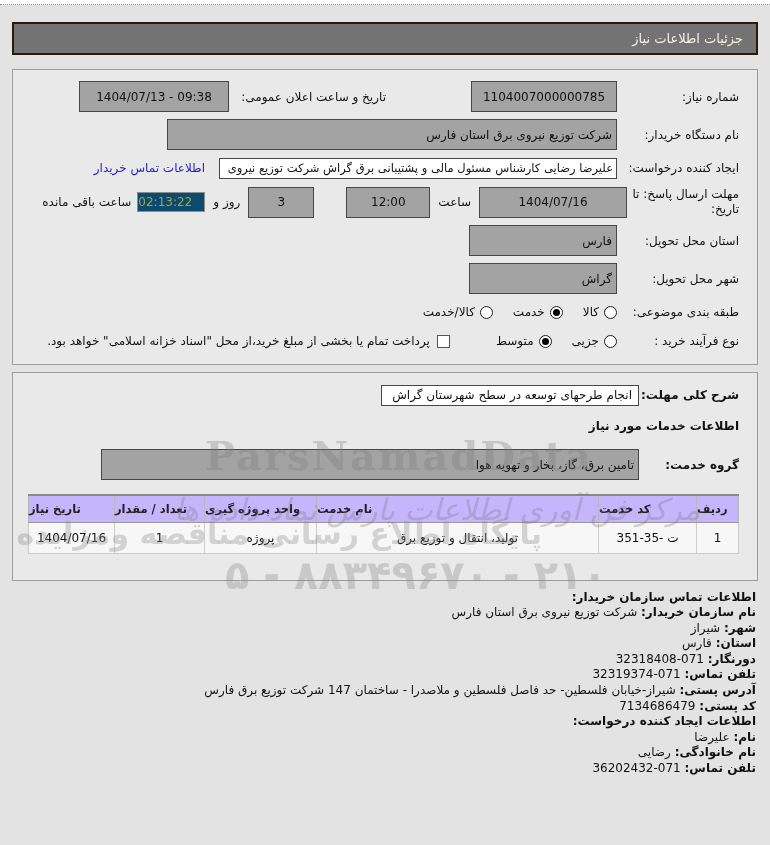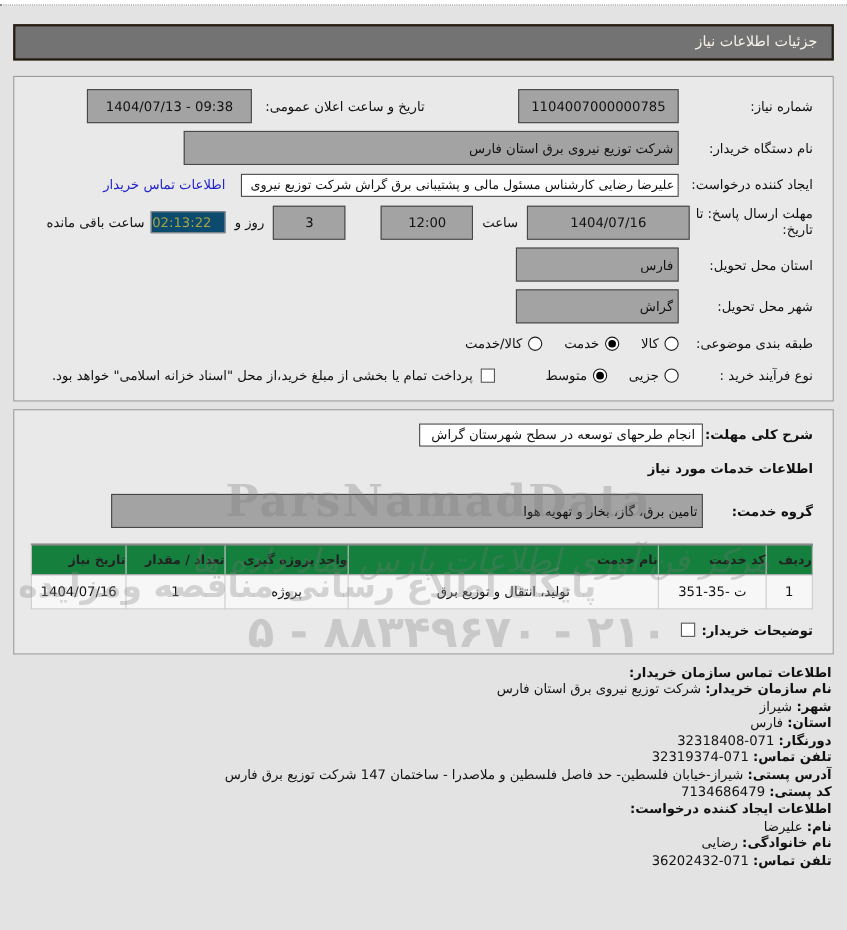--- a/index.html
+++ b/index.html
@@ -61,23 +61,23 @@
   .checkbox { width:13px; height:13px; border:1px solid #555; background:#fff; display:inline-block; flex:0 0 13px; }
 
   .desc-box { display:inline-block; background:#fff; border:1px solid #474747;
     padding:2px 6px 3px 10px; font-size:12px; }
 
   .sect-heading { font-weight:bold; margin:13px 0 16px 0; }
 
   table.svc { border-collapse:collapse; width:710px; margin:14px 0 12px 0;
     table-layout:fixed; background:#f7f7f7; border:1px solid #a0a0a0; }
   table.svc th {
-    background:#15803d; font-weight:bold; font-size:11.5px; color:#222;
+    background:#c4b5fd; font-weight:bold; font-size:11.5px; color:#222;
     border:1px solid #b9b9b9; border-top:2px solid #8a8a8a; border-bottom:1px solid #9a9a9a;
-    height:27px; text-align:right;margin-top:24px;
+    height:27px; text-align:left;margin-top:24px;
   }
   table.svc td { border:1px solid #cccccc; height:31px; text-align:center; font-size:12px; background:#f7f7f7; }
 
   .notes-row { display:flex; align-items:center; }
   .notes-row .checkbox { margin-right:6px; }
 
   .contact { margin:9px 14px 0 12px; line-height:15.6px; }
   .cline b { font-weight:bold; }
 
   .wm { position:absolute; pointer-events:none; z-index:6; }
@@ -205,24 +205,20 @@
         <td>1</td>
         <td class="ltr">351-35- ت</td>
         <td>تولید، انتقال و توزیع برق</td>
         <td>پروژه</td>
         <td>1</td>
         <td class="ltr">1404/07/16</td>
       </tr>
     </tbody>
   </table>
 
-  <div class="notes-row">
-    <span class="lbl bold">توضیحات خریدار:</span>
-    <span class="checkbox"></span>
-  </div>
 </div>
 
 <div class="contact">
   <div class="cline"><b>اطلاعات تماس سازمان خریدار:</b></div>
   <div class="cline">
     <b>نام سازمان خریدار:</b>
     <span>شرکت توزیع نیروی برق استان فارس</span>
   </div>
   <div class="cline">
     <b>شهر:</b>

